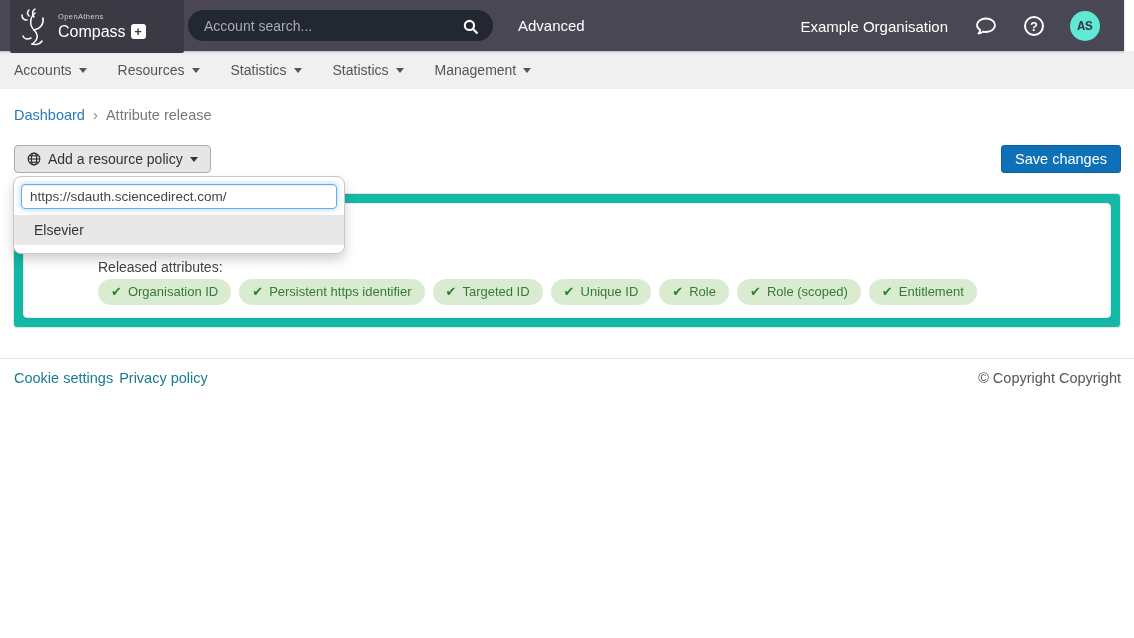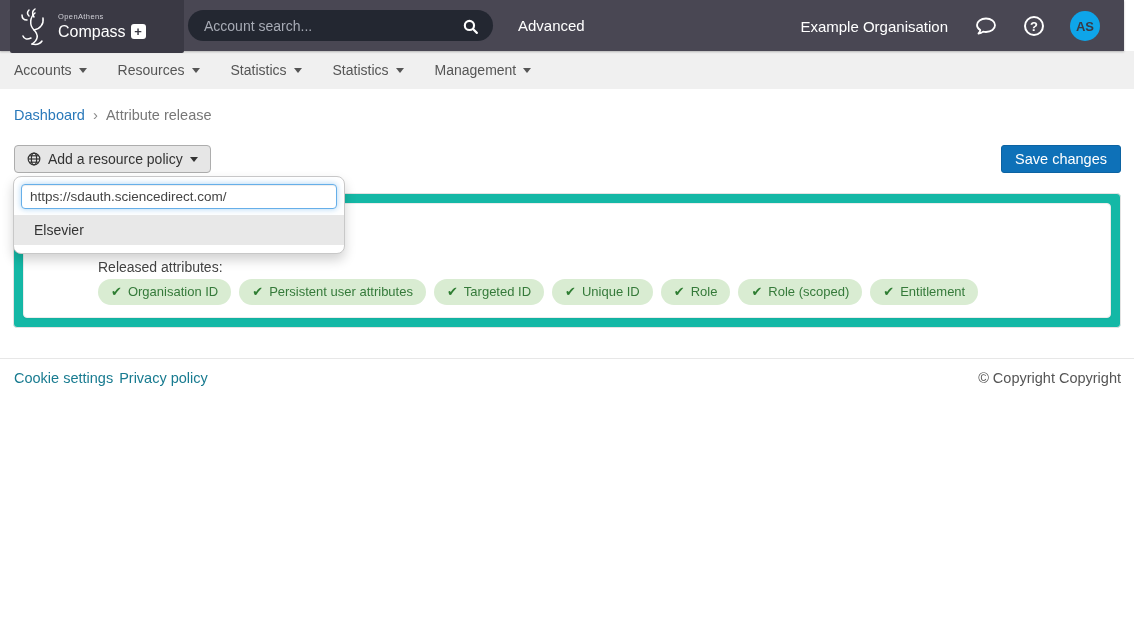--- a/index.html
+++ b/index.html
@@ -26,22 +26,22 @@
   .search-pill input::placeholder { color:#a7abb5; opacity:1; }
   .search-btn { background:transparent; border:none; cursor:pointer; display:flex; align-items:center;
                 padding:2px 8px 0 2px; }
   .advanced { position:absolute; left:518px; top:0; height:51px; line-height:51px; color:#fff;
               font-size:15px; text-decoration:none; cursor:pointer; }
   .header-right { position:absolute; right:24px; top:0; height:52px; display:flex; align-items:center; gap:26px; }
   .org-name { color:#fff; font-size:15px; white-space:nowrap; }
   .icon-btn { background:transparent; border:none; cursor:pointer; display:flex; align-items:center; padding:0; }
   .help-circle { width:20px; height:20px; border:2px solid #fff; border-radius:50%; color:#fff;
                  font-size:13px; font-weight:bold; line-height:17px; text-align:center; }
-  .avatar { width:30px; height:30px; border-radius:50%; background:#0ea5e9; color:#3a3944; font-size:13px;
-            font-weight:bold; display:flex; align-items:center; justify-content:center; cursor:pointer; }
+  .avatar { width:30px; height:30px; border-radius:50%; background:#5eead4; color:#3a3944; font-size:13px;
+            font-weight:bold; display:flex; align-items:center; justify-content:center; cursor:pointer;font-family:Liberation Mono, monospace; }
 
   
   .nav { position:absolute; top:51px; left:0; right:0; height:38px; background:#f0f0f0;
          display:flex; align-items:center; padding-left:14px; gap:31px; }
   .nav-item { display:flex; align-items:center; gap:7px; color:#555; font-size:14px; cursor:pointer; }
   .caret { width:0; height:0; border-left:4px solid transparent; border-right:4px solid transparent;
            border-top:5px solid #555; display:inline-block; }
 
   
   .breadcrumb { position:absolute; top:106px; left:14px; display:flex; align-items:center; gap:8px;
@@ -194,21 +194,21 @@
   <div class="well">
     <div class="policy-card">
       <div class="released-label">Released attributes:</div>
       <div class="pills">
         <span class="pill">
           <span class="check">✔</span>
           <span>Organisation ID</span>
         </span>
         <span class="pill">
           <span class="check">✔</span>
-          <span>Persistent user attributes</span>
+          <span>Persistent https identifier</span>
         </span>
         <span class="pill">
           <span class="check">✔</span>
           <span>Targeted ID</span>
         </span>
         <span class="pill">
           <span class="check">✔</span>
           <span>Unique ID</span>
         </span>
         <span class="pill">

